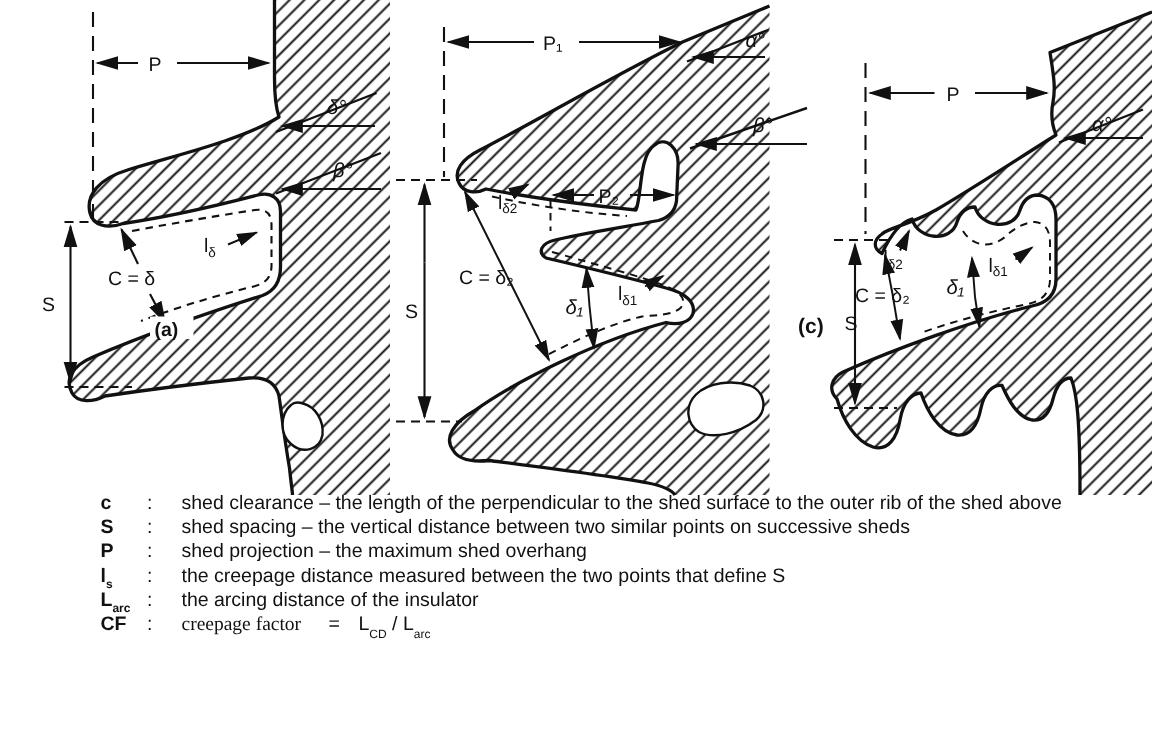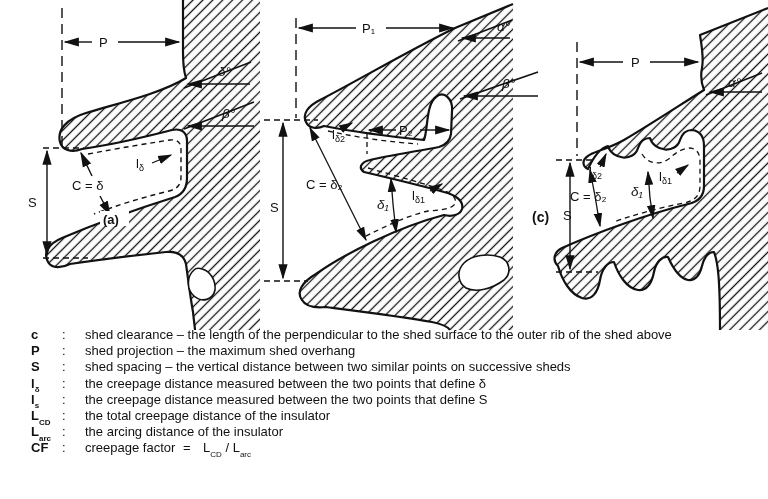--- a/index.html
+++ b/index.html
@@ -8,24 +8,24 @@
   .diag{position:absolute;top:0;}
   #dA{left:0;}
   #dB{left:260px;}
   #dC{left:530px;}
   svg text{font-family:"Liberation Sans",sans-serif;fill:#111;}
   .lbl{font-size:13px;}
   .lblB{font-size:13px;font-weight:bold;}
   .lblI{font-size:13.5px;font-style:italic;}
   .sub9{font-size:9px;}
   .legend{position:absolute;left:0;top:327px;width:768px;}
-  .lrow{height:16.2px;line-height:16.2px;font-size:13px;white-space:nowrap;padding-left:31px;}
+  .lrow{height:16.2px;line-height:16.2px;font-size:13px;white-space:nowrap;padding-left:31px;margin-left:36px;}
   .sym{display:inline-block;width:31px;font-weight:bold;}
   .colon{display:inline-block;width:23px;}
-  .fname{display:inline-block;width:98px;}
+  .fname{display:inline-block;width:98px;font-family:Liberation Serif, serif;}
   .eq{display:inline-block;width:20px;}
   sub{font-size:8px;position:relative;top:1px;line-height:0;font-weight:bold;}
   .formula sub{font-weight:normal;}
 </style>
 </head>
 <body>
 
 <div class="page">
 
   <svg id="dA" class="diag" width="260" height="332" viewBox="0 0 260 332">
@@ -255,35 +255,29 @@
       <line x1="147" y1="173" x2="158" y2="165" stroke="#111" stroke-width="1.3" marker-end="url(#mC)"></line>
       <text x="129" y="181"><tspan class="lbl">l</tspan><tspan class="sub9" dy="3">δ1</tspan></text>
     </g>
   </svg>
 
   <div class="legend">
     <div class="lrow">
       <span class="sym"><span>c</span><sub></sub></span><span class="colon">:</span><span class="desc">shed clearance – the length of the perpendicular to the shed surface to the outer rib of the shed above</span>
     </div>
     <div class="lrow">
+      <span class="sym"><span>S</span><sub></sub></span><span class="colon">:</span><span class="desc">shed spacing – the vertical distance between two similar points on successive sheds</span>
+    </div>
+    <div class="lrow">
       <span class="sym"><span>P</span><sub></sub></span><span class="colon">:</span><span class="desc">shed projection – the maximum shed overhang</span>
     </div>
     <div class="lrow">
-      <span class="sym"><span>S</span><sub></sub></span><span class="colon">:</span><span class="desc">shed spacing – the vertical distance between two similar points on successive sheds</span>
-    </div>
-    <div class="lrow">
-      <span class="sym"><span>l</span><sub>δ</sub></span><span class="colon">:</span><span class="desc">the creepage distance measured between the two points that define δ</span>
-    </div>
-    <div class="lrow">
       <span class="sym"><span>l</span><sub>s</sub></span><span class="colon">:</span><span class="desc">the creepage distance measured between the two points that define S</span>
     </div>
     <div class="lrow">
-      <span class="sym"><span>L</span><sub>CD</sub></span><span class="colon">:</span><span class="desc">the total creepage distance of the insulator</span>
-    </div>
-    <div class="lrow">
       <span class="sym"><span>L</span><sub>arc</sub></span><span class="colon">:</span><span class="desc">the arcing distance of the insulator</span>
     </div>
     <div class="lrow">
       <span class="sym"><span>CF</span><sub></sub></span><span class="colon">:</span><span class="fname">creepage factor</span><span class="eq">=</span><span class="formula"><span>L</span><sub>CD</sub><span> / L</span><sub>arc</sub></span>
     </div>
   </div>
 
 </div>
 
 </body></html>

